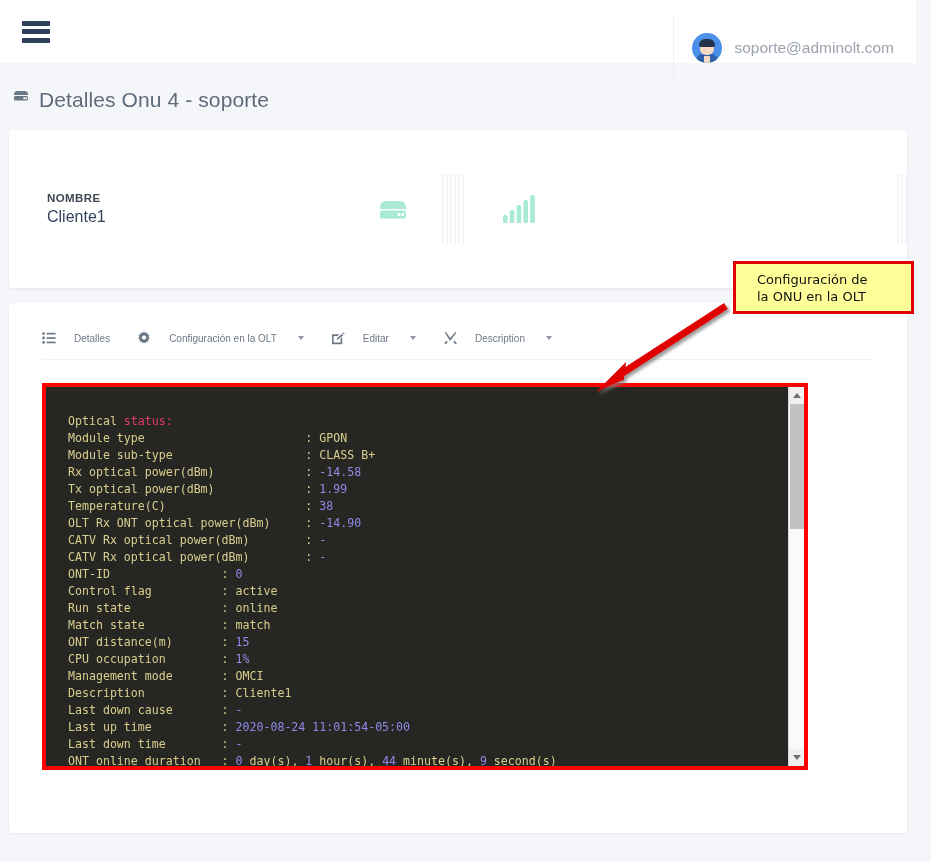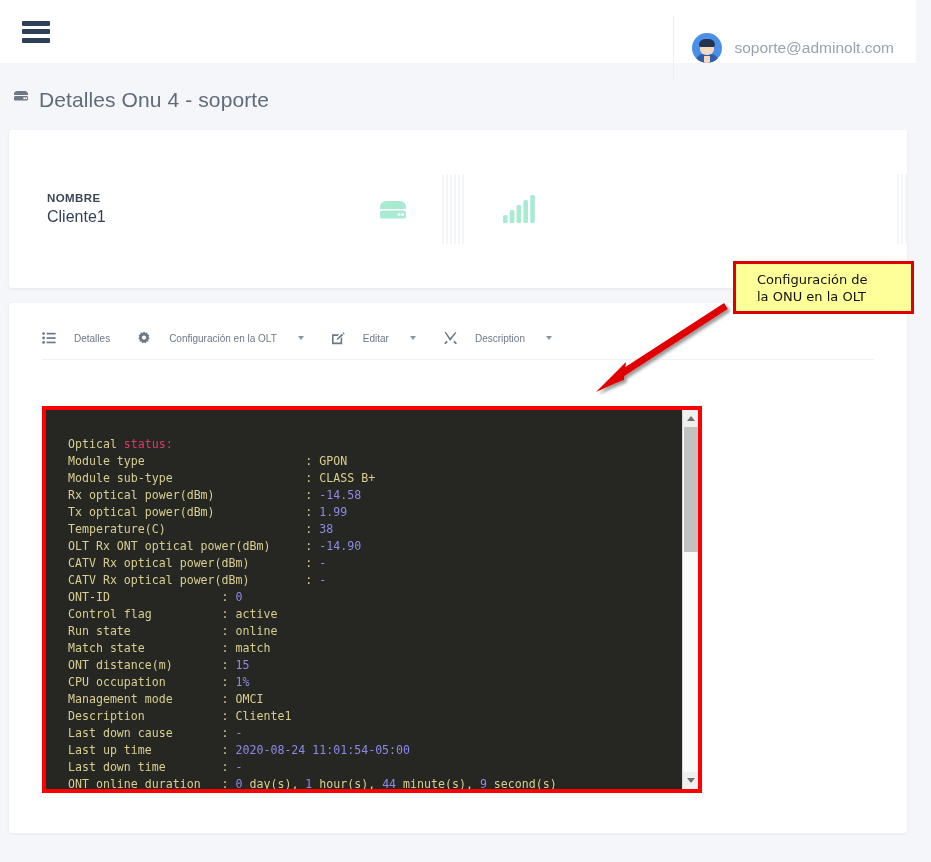--- a/index.html
+++ b/index.html
@@ -202,22 +202,22 @@
     width: 0; height: 0;
     border-left: 3.5px solid transparent;
     border-right: 3.5px solid transparent;
     border-top: 4.5px solid #8b95a3;
     margin-left: 3px;
   }
 
   
   .terminal-wrap {
     position: absolute;
-    top: 103px; left: 33px;
-    width: 660px;
+    top: 80px; left: 33px;
+    width: 766px;
     height: 387px;
     border: 4px solid #ff0000;
     background: #262622;
     display: flex;
     overflow: hidden;
   }
 
   .terminal {
     flex: 1 1 auto;
     background: #262622;

